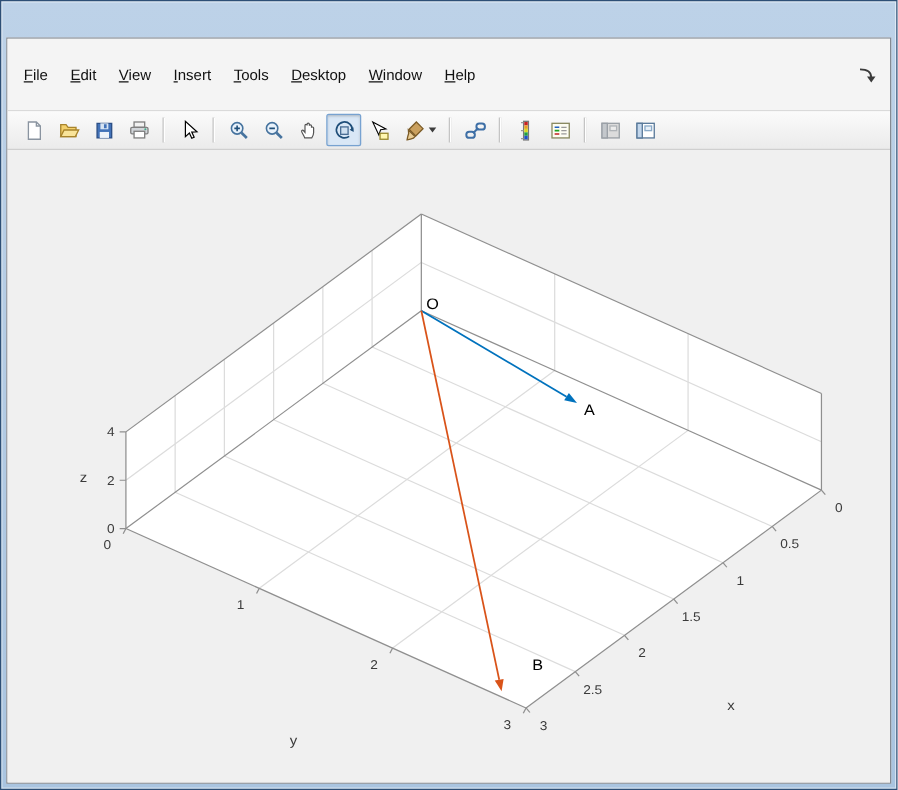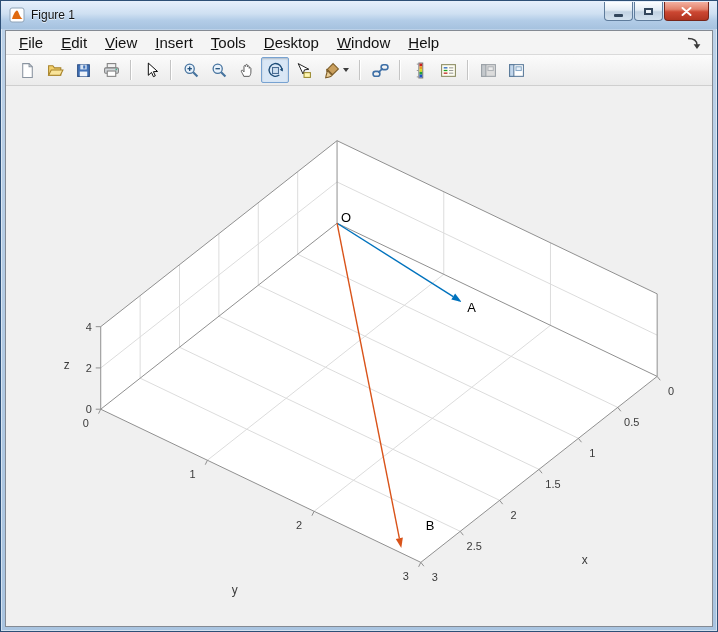--- a/index.html
+++ b/index.html
@@ -15,63 +15,41 @@
   .winbtn{width:29px;height:19px;box-sizing:border-box;border:1px solid #5f7c9c;border-top:none;
     border-radius:0 0 4px 4px;display:flex;align-items:center;justify-content:center;
     background:linear-gradient(180deg,#fdfeff 0%,#e3ecf5 45%,#c2d2e2 55%,#d4e2ef 100%);cursor:pointer;}
   .winbtn.close{width:45px;border-color:#76251a;
     background:linear-gradient(180deg,#f3b0a0 0%,#e2826c 40%,#cc4732 55%,#b03420 100%);}
   .glyph-min{width:9px;height:3px;background:#33465c;margin-top:8px;border-radius:1px;}
   .glyph-max{width:9px;height:7px;box-sizing:border-box;border:2px solid #33465c;background:#eef4fa;}
   .client{position:absolute;left:4px;right:4px;top:29px;bottom:4px;background:#f0f0f0;
     border:1px solid #848a93;display:flex;flex-direction:column;}
   .menubar{height:23px;background:#f4f4f4;border-bottom:1px solid #dadada;display:flex;
-    align-items:center;font-size:15px;color:#111;padding:0 4px;}
+    align-items:center;font-size:12px;color:#111;padding:17px 4px;}
   .menu-item{padding:3px 9px;cursor:default;}
   .menu-item u{text-decoration:underline;}
   .dock-arrow{margin-left:auto;margin-right:6px;display:inline-flex;cursor:pointer;}
   .toolbar{height:30px;background:linear-gradient(180deg,#fbfbfb,#ebebeb);border-bottom:1px solid #cfcfcf;
     display:flex;align-items:center;padding:0 7px;}
   .tbtn{width:26px;height:24px;display:inline-flex;align-items:center;justify-content:center;
     border:1px solid transparent;border-radius:2px;cursor:pointer;}
   .tbtn.dd{width:35px;}
   .tbtn.active{background:#d9e7f6;border-color:#77a2d1;box-shadow:inset 0 1px 2px rgba(0,0,0,.2);}
   .tbtn svg{display:block;}
   .caret{width:0;height:0;border-left:3.5px solid transparent;border-right:3.5px solid transparent;
     border-top:4px solid #3c3c3c;margin-left:3px;}
   .tb-sep{width:1px;height:20px;background:#c4c4c4;border-right:1px solid #fff;margin:0 5px;}
   .plot{flex:1;position:relative;background:#f0f0f0;}
   .plot svg{position:absolute;left:0;top:0;}
 </style>
 </head>
 <body>
 
 <div class="window">
-  <div class="titlebar">
-    <span class="app-icon">
-      <svg width="16" height="16" viewBox="0 0 16 16">
-          <rect x="1" y="1" width="14" height="14" rx="2" fill="#fff" stroke="#90a4b8"></rect>
-          <path d="M3 12c2-6.5 4-8.5 5-8.5s2 3.5 3 5.5 2.5 3 2.5 3z" fill="#e06a10"></path>
-        </svg>
-    </span>
-    <span class="title">Figure 1</span>
-    <div class="win-buttons">
-      <div class="winbtn">
-          <span class="glyph-min"></span>
-        </div>
-      <div class="winbtn">
-          <span class="glyph-max"></span>
-        </div>
-      <div class="winbtn close">
-        <svg width="11" height="9" viewBox="0 0 11 9">
-            <path d="M1.5 1L9.5 8M9.5 1L1.5 8" stroke="#fff" stroke-width="1.9" stroke-linecap="round"></path>
-          </svg>
-      </div>
-    </div>
-  </div>
   <div class="client">
     <div class="menubar" id="menubar">
         <span class="menu-item"><u>F</u>ile</span>
         <span class="menu-item"><u>E</u>dit</span>
         <span class="menu-item"><u>V</u>iew</span>
         <span class="menu-item"><u>I</u>nsert</span>
         <span class="menu-item"><u>T</u>ools</span>
         <span class="menu-item"><u>D</u>esktop</span>
         <span class="menu-item"><u>W</u>indow</span>
         <span class="menu-item"><u>H</u>elp</span>

